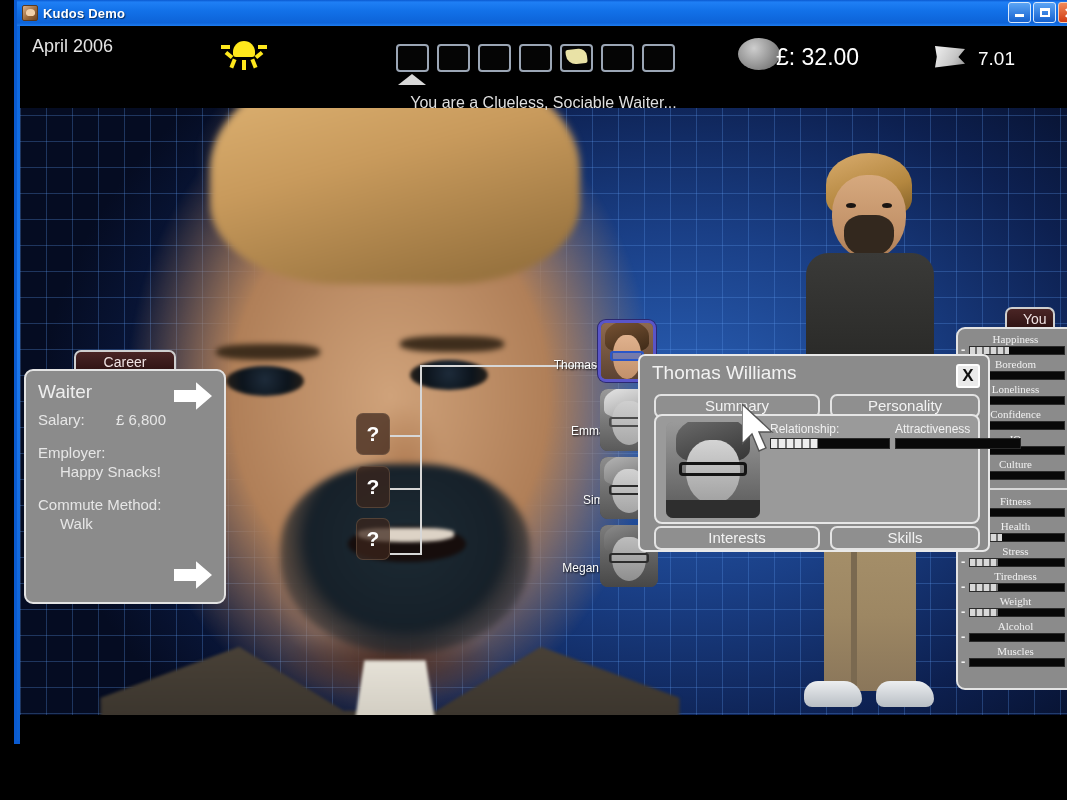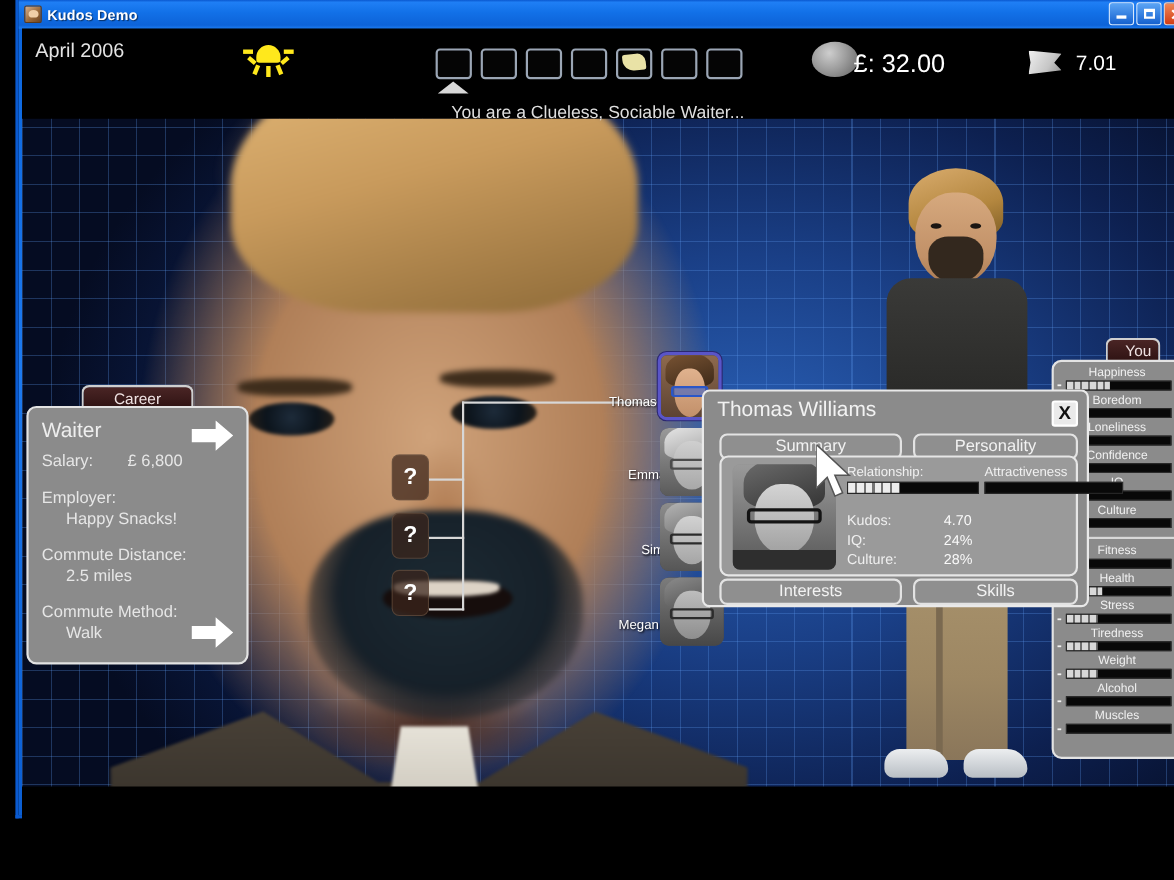--- a/index.html
+++ b/index.html
@@ -228,21 +228,21 @@
     background:#fff;
     clip-path:polygon(0 30%,58% 30%,58% 4%,100% 50%,58% 96%,58% 70%,0 70%);
   }
   .arrow-btn.a1 { right:12px; top:10px; }
   .arrow-btn.a2 { right:12px; bottom:12px; }
 
   
   #you-tab { left:985px; top:199px; width:50px; }
   #you-panel { left:936px; top:219px; width:125px; height:363px; padding:4px 0 0; }
   .stat { position:relative; height:25px; padding:0 11px 0 5px; }
-  .stat-name { color:#f0f0f0; font-size:11px; text-align:center; line-height:12px; }
+  .stat-name { color:#f0f0f0; font-size:11px; text-align:center; line-height:12px;font-family:Liberation Serif, serif; }
   .stat-bar-wrap { position:relative; height:9px; margin-top:1px; }
   .minus, .plus {
     position:absolute; color:#f2f2f2; font-size:13px; line-height:9px;
     font-weight:bold; cursor:pointer;
   }
   .minus { left:-2px; top:-1px; }
   .plus  { right:-8px; top:-2px; }
   .stat-bar {
     position:absolute; left:6px; right:3px; top:0; height:9px;
     background:#080808; border:1px solid #2b2b2b;
@@ -436,24 +436,20 @@
         <div class="career-job">Waiter</div>
         <div class="career-row career-sal">
           <span>Salary:</span>
           <span class="v">£ 6,800</span>
         </div>
         <div class="career-grp">
           <div class="career-row">Employer:</div>
           <div class="career-row career-sub">Happy Snacks!</div>
         </div>
         <div class="career-grp">
-          <div class="career-row">Commute Distance:</div>
-          <div class="career-row career-sub">2.5 miles</div>
-        </div>
-        <div class="career-grp">
           <div class="career-row">Commute Method:</div>
           <div class="career-row career-sub">Walk</div>
         </div>
         <div class="arrow-btn a1"></div>
         <div class="arrow-btn a2"></div>
       </div>
 
       <div class="tab-label" id="you-tab">You</div>
       <div class="panel" id="you-panel">
         <div id="stats-host">
@@ -612,34 +608,20 @@
               </div>
             </div>
             <div class="npc-col-r" style="width:126px;">
               <div class="npc-lbl">Attractiveness</div>
               <div class="npc-bar">
                 <div class="f" id="attr-fill" style="width: 0%;"></div>
               </div>
             </div>
           </div>
 
-          <div class="npc-pairs" id="npc-pairs-host">
-              <div class="npc-pair">
-                <span class="k">Kudos:</span>
-                <span class="v">4.70</span>
-              </div>
-              <div class="npc-pair">
-                <span class="k">IQ:</span>
-                <span class="v">24%</span>
-              </div>
-              <div class="npc-pair">
-                <span class="k">Culture:</span>
-                <span class="v">28%</span>
-              </div>
-            </div>
         </div>
       </div>
 
       <div class="cursor">
         <svg width="36" height="52" viewBox="0 0 36 52">
           <polygon points="0,0 0,40 10,30 17,47 24,44 17,28 30,28" fill="#ffffff" stroke="#555555" stroke-width="1.4"></polygon>
         </svg>
       </div>
     </div>
 

